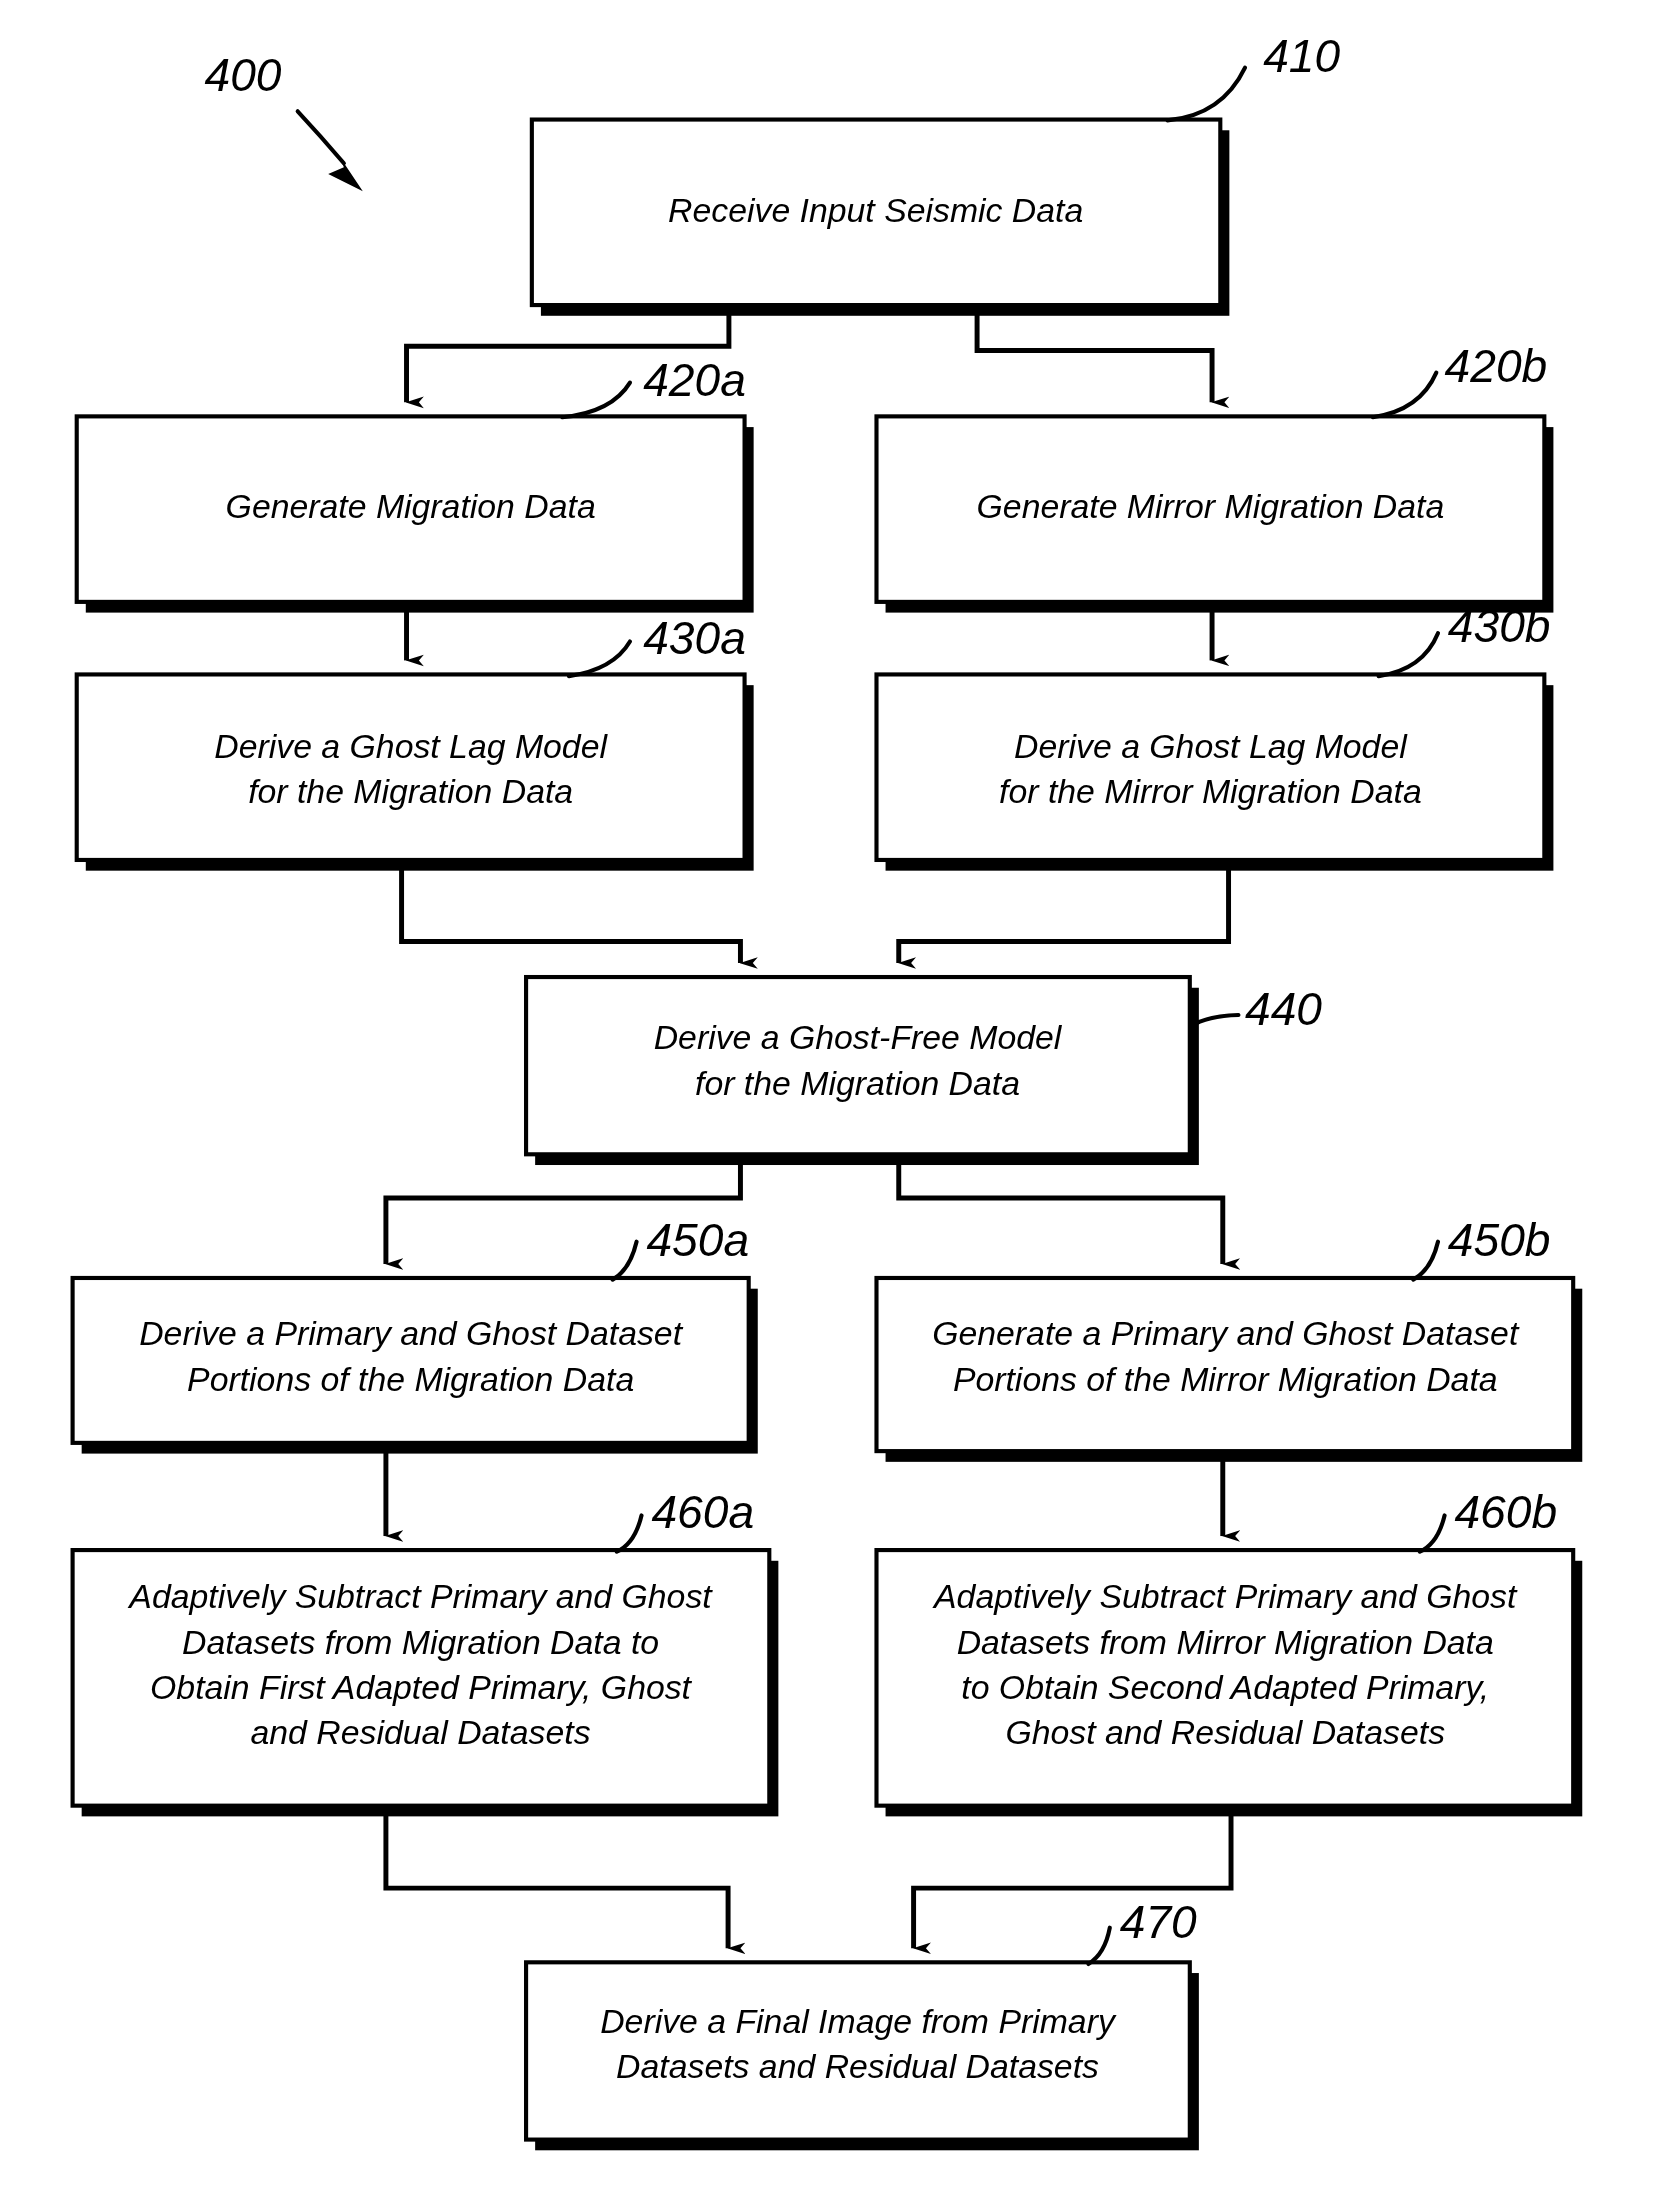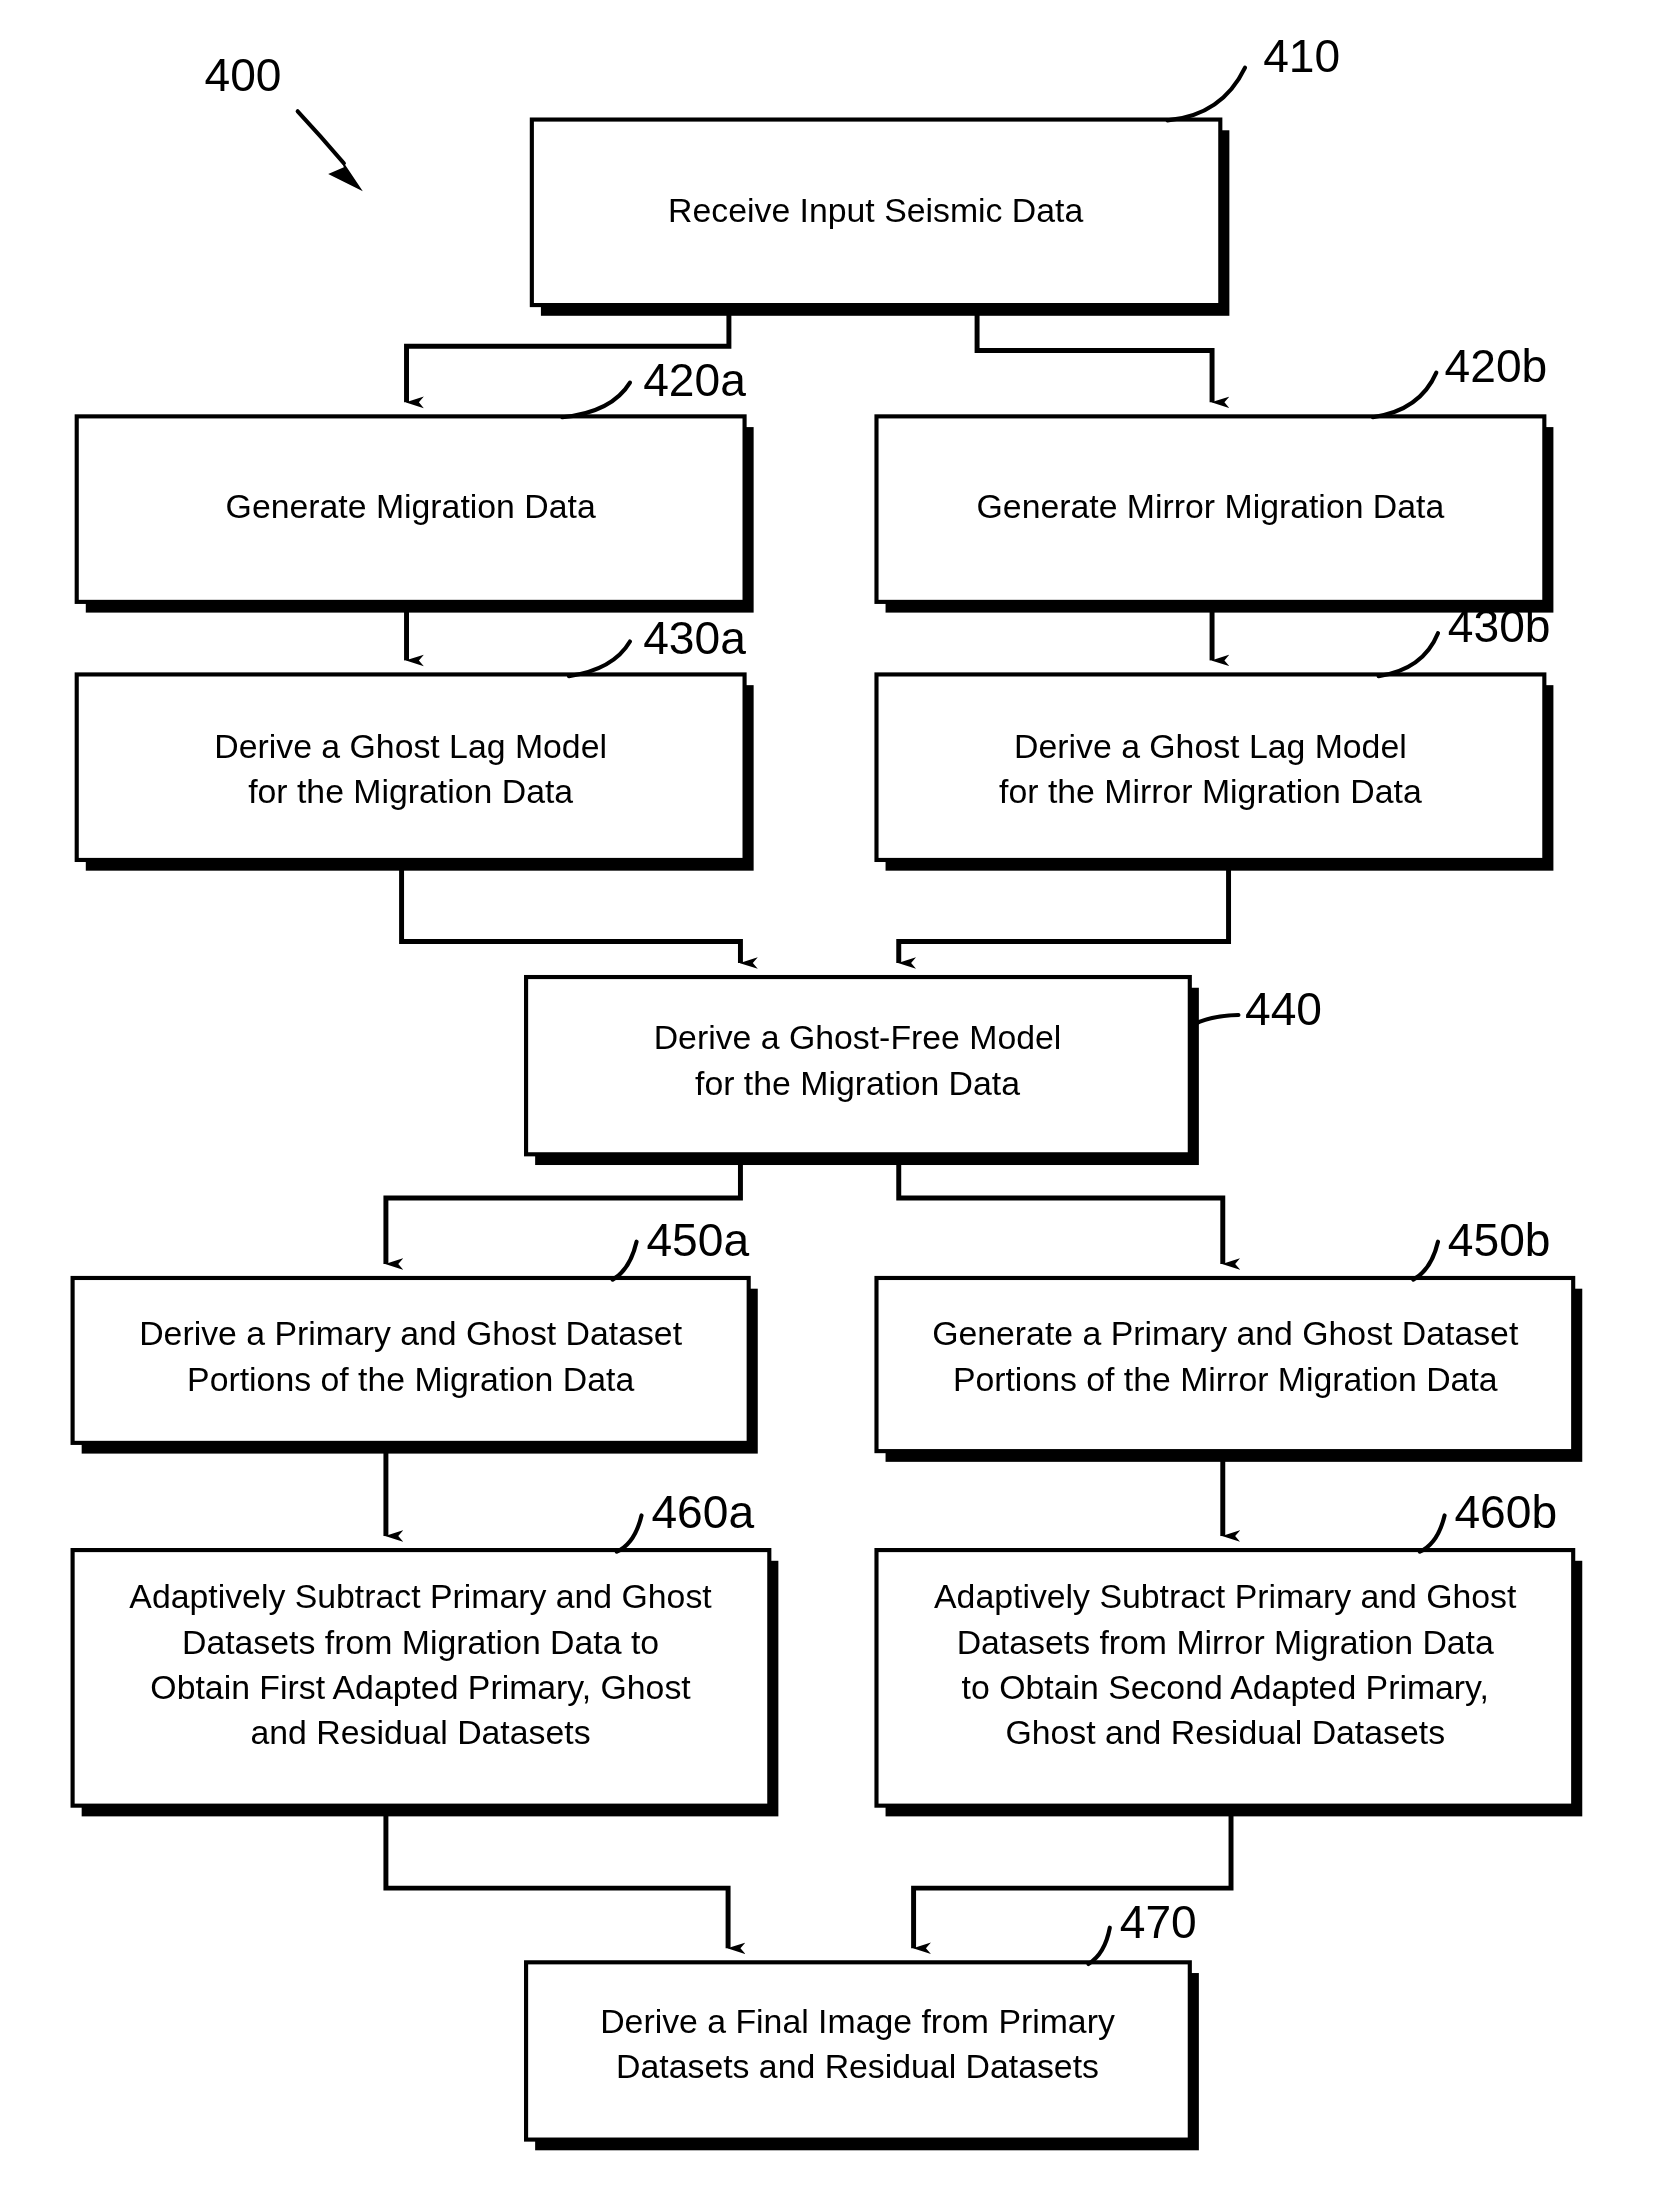--- a/index.html
+++ b/index.html
@@ -9,20 +9,21 @@
   }
   body {
     font-family: "Liberation Sans", sans-serif;
   }
   #figure {
     position: relative;
     width: 1673px;
     height: 2194px;
     background: #ffffff;
     overflow: hidden;
+    font-style: italic;
   }
   svg.flow {
     position: absolute;
     top: 0;
     left: 0;
     width: 1673px;
     height: 2194px;
     display: block;
   }
   .box-rect {

